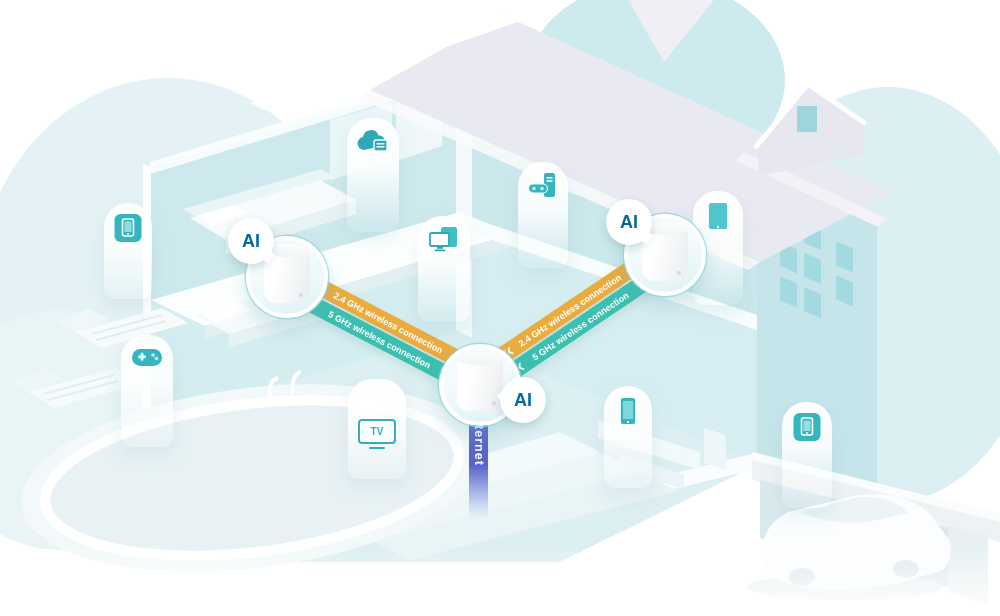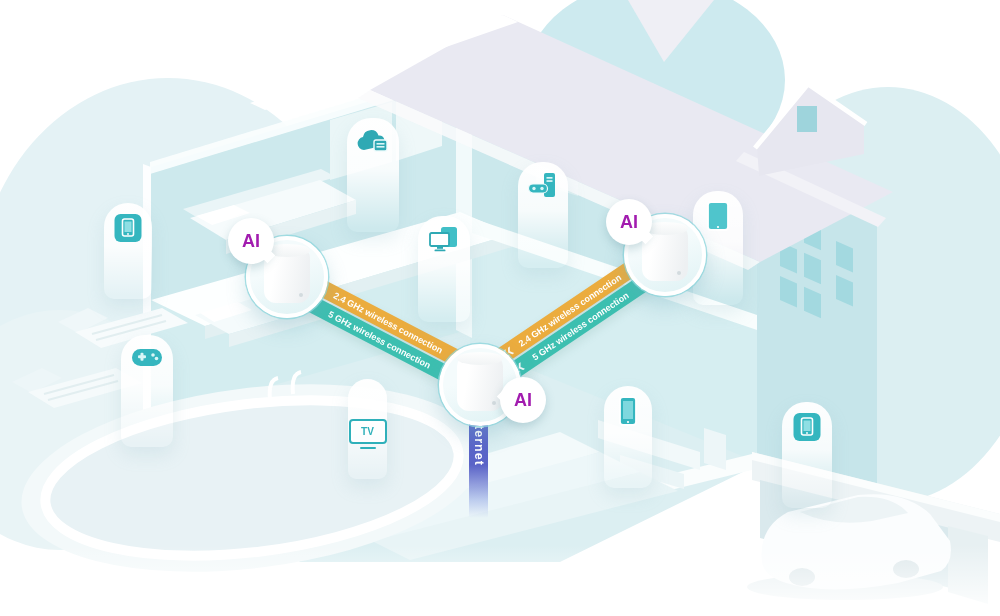--- a/index.html
+++ b/index.html
@@ -35,39 +35,39 @@
   .deco-right{left:624px;top:214px;}
   .deco-cyl{position:absolute;left:50%;top:50%;transform:translate(-50%,-52%);width:46px;height:54px;
     background:linear-gradient(100deg,#ffffff 25%,#EDF0F2 90%);border-radius:9px 9px 12px 12px;}
   .deco-cyl::before{content:'';position:absolute;top:-5px;left:0;width:100%;height:13px;border-radius:50%;
     background:linear-gradient(180deg,#FEFEFE,#F1F4F5);}
   .deco-cyl::after{content:'';position:absolute;bottom:6px;right:7px;width:4px;height:4px;border-radius:50%;
     background:#D3DBDE;}
 
   
   .ai-bubble{position:absolute;width:46px;height:46px;border-radius:50%;background:#fff;z-index:6;
-    display:flex;align-items:center;justify-content:center;font-weight:700;font-size:18px;color:#a21caf;
+    display:flex;align-items:center;justify-content:center;font-weight:700;font-size:18px;color:#0369a1;
     box-shadow:0 4px 10px rgba(90,140,150,.28);}
   .ai-bubble::after{content:'';position:absolute;width:11px;height:11px;background:#fff;transform:rotate(45deg);z-index:-1;}
   .ai-left{left:228px;top:218px;}   .ai-left::after{right:1px;bottom:3px;}
   .ai-center{left:500px;top:377px;} .ai-center::after{left:-1px;top:14px;}
   .ai-right{left:606px;top:199px;}  .ai-right::after{right:1px;bottom:3px;}
 
   
   .pin{position:absolute;z-index:4;display:flex;justify-content:center;align-items:flex-start;
     border-radius:24px 24px 10px 10px;
     background:linear-gradient(180deg,rgba(255,255,255,.97) 0%,rgba(255,255,255,.85) 45%,rgba(255,255,255,0) 97%);
     box-shadow:0 8px 18px rgba(140,185,195,.18);}
   .pin > *{margin-top:9px;}
   .pin-phone-left{left:104px;top:203px;width:48px;height:96px;}
   .pin-gamepad{left:121px;top:335px;width:52px;height:112px;}
   .pin-cloud{left:347px;top:118px;width:52px;height:114px;}
   .pin-displays{left:418px;top:216px;width:52px;height:106px;}
   .pin-vr{left:518px;top:162px;width:50px;height:106px;}
-  .pin-tv{left:348px;top:379px;width:39px;height:100px;flex-direction:column;align-items:center;}
+  .pin-tv{left:348px;top:379px;width:58px;height:100px;flex-direction:column;align-items:center;}
   .pin-tablet{left:693px;top:191px;width:50px;height:114px;}
   .pin-phone-kitchen{left:604px;top:386px;width:48px;height:102px;}
   .pin-phone-right{left:782px;top:402px;width:50px;height:106px;}
 
   .tv-glyph{width:38px;height:25px;border:2px solid #2FB0BA;border-radius:4px;box-sizing:border-box;
     display:flex;align-items:center;justify-content:center;color:#2FB0BA;font-size:10px;font-weight:700;
     background:rgba(255,255,255,.65);box-shadow:inset 0 0 0 2px #fff;}
   .tv-stand{width:16px;height:2px;background:#2FB0BA;border-radius:1px;margin-top:3px!important;}
 </style>
 </head>

